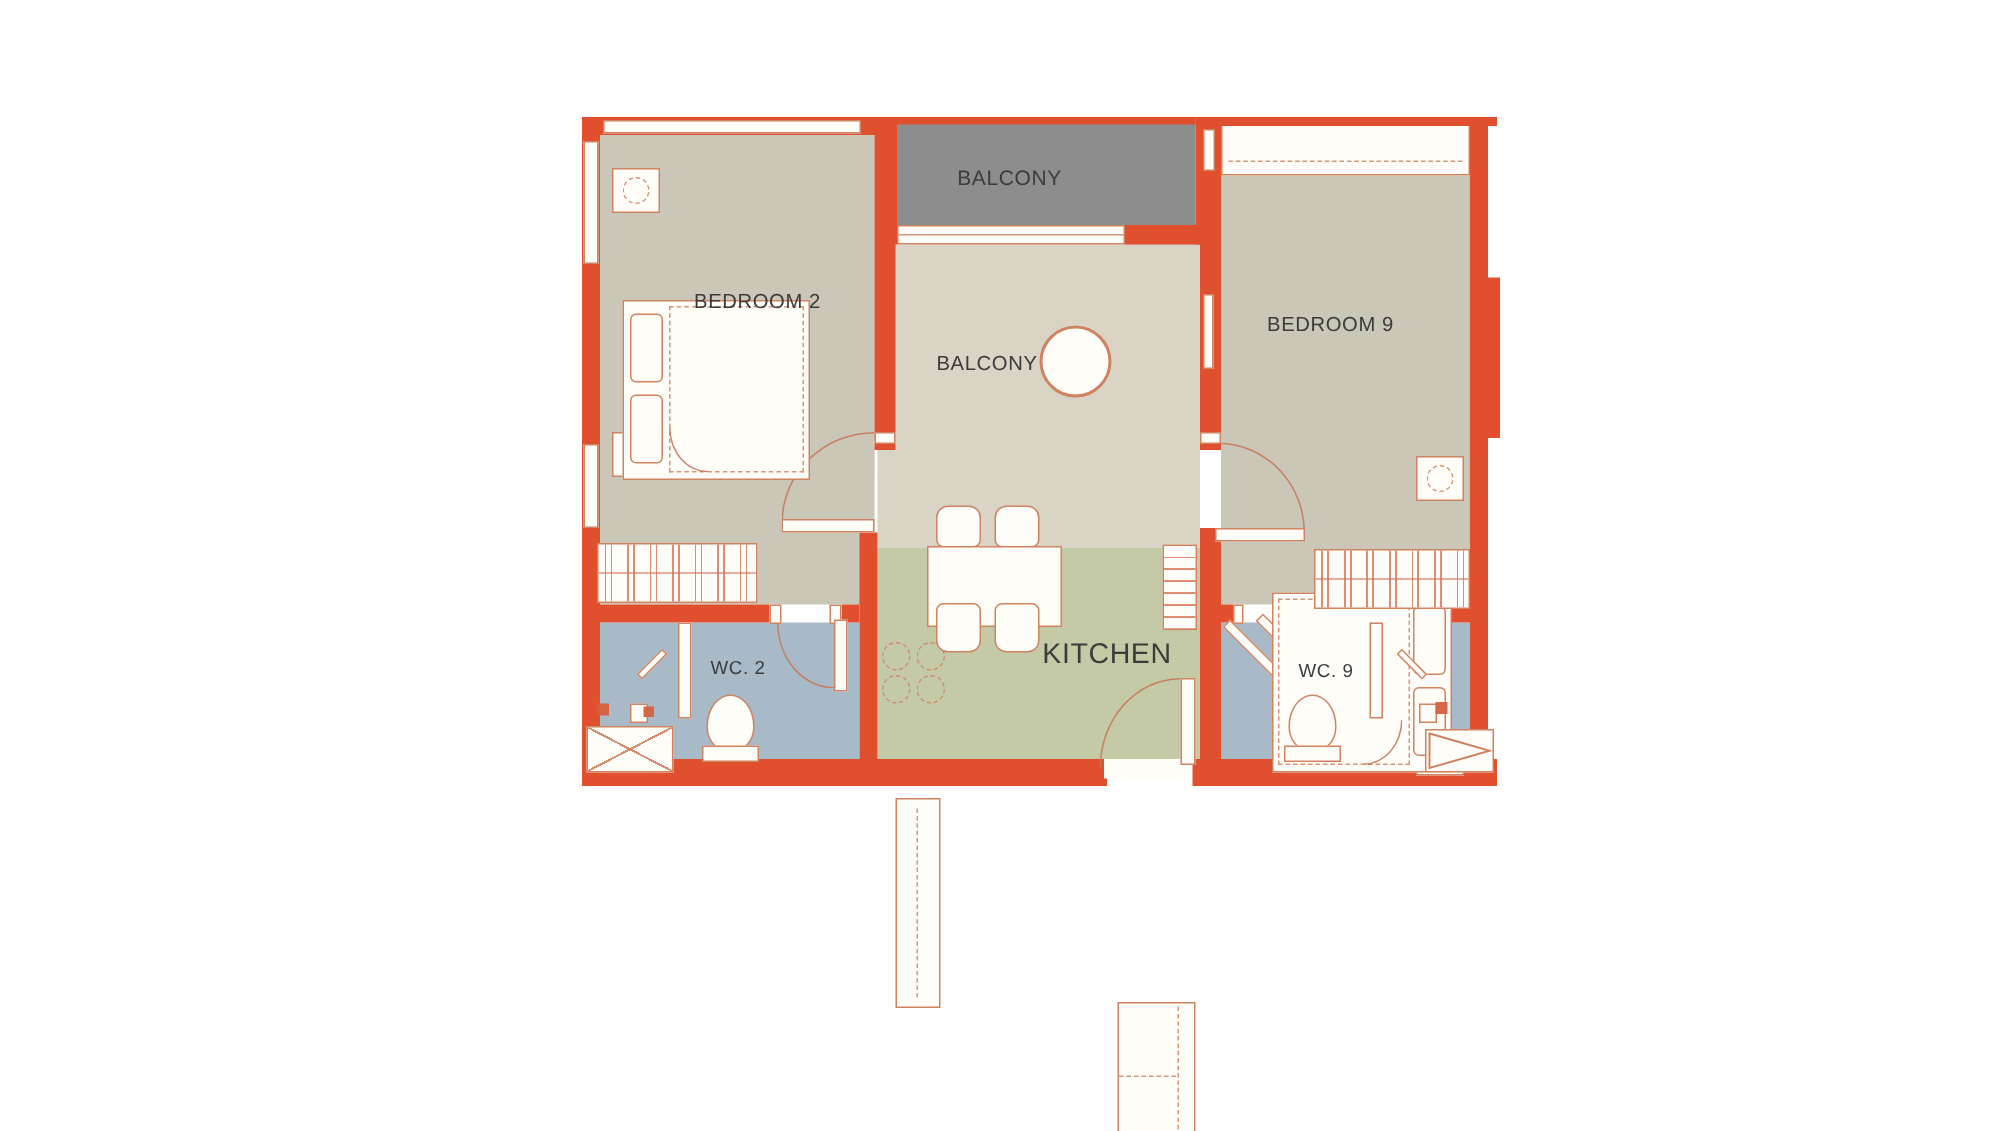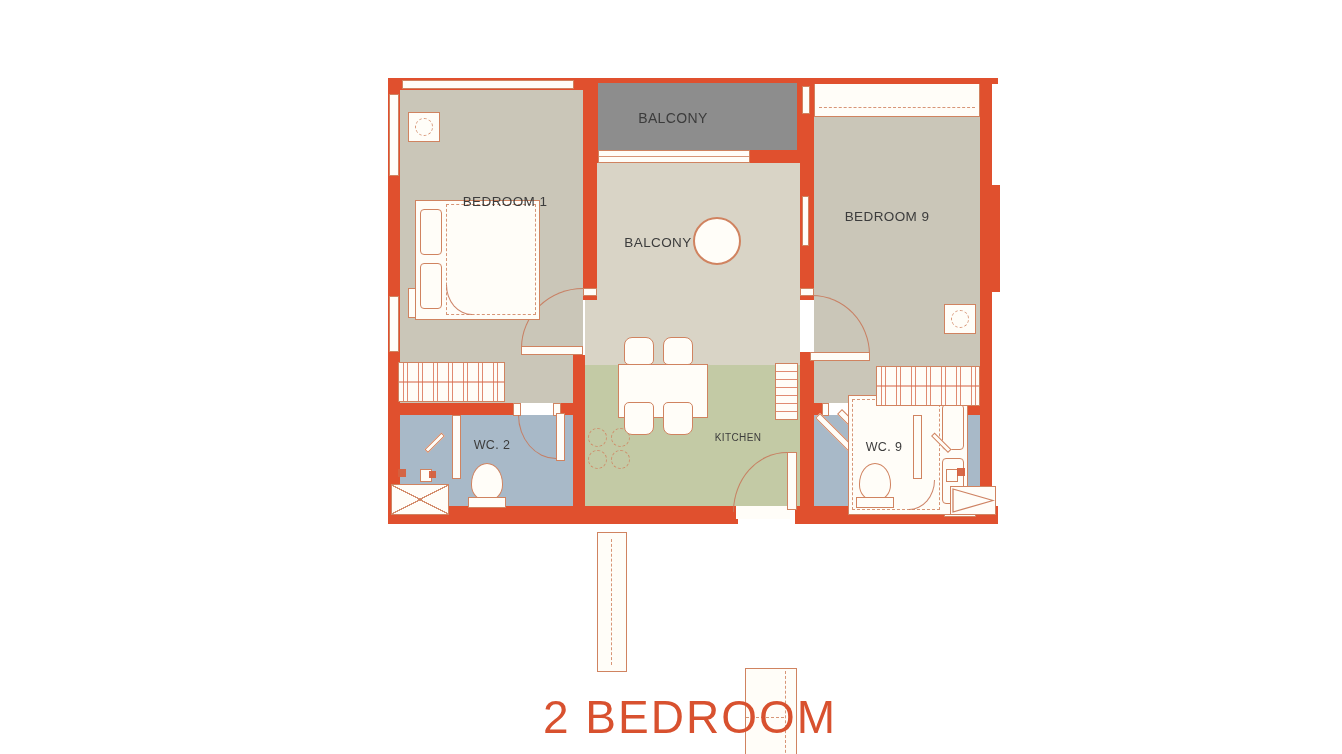--- a/index.html
+++ b/index.html
@@ -159,22 +159,21 @@
   <div class="drain" style="left:957px;top:468px;width:8px;height:8px"></div>
 
   <div class="wht xbox" style="left:391px;top:484px;width:58px;height:31px"></div>
   <div class="wht" style="left:950px;top:486px;width:46px;height:29px">
     <svg width="44" height="27" viewBox="0 0 44 27" style="display:block">
       <path d="M2 2 L42 13.5 L2 25 Z" fill="none" stroke="#CE8262" stroke-width="1.3"></path>
     </svg>
   </div>
 
   <div class="lbl" style="left:673px;top:118px;font-size:14px">BALCONY</div>
-  <div class="lbl" style="left:505px;top:201px;font-size:13.5px">BEDROOM 1</div>
+  <div class="lbl" style="left:505px;top:201px;font-size:13.5px">BEDROOM 2</div>
   <div class="lbl" style="left:658px;top:242px;font-size:13.5px">BALCONY</div>
   <div class="lbl" style="left:887px;top:216px;font-size:13.5px">BEDROOM 9</div>
   <div class="lbl" style="left:492px;top:445px;font-size:12.5px">WC. 2</div>
-  <div class="lbl" style="left:738px;top:437px;font-size:10px">KITCHEN</div>
+  <div class="lbl" style="left:738px;top:437px;font-size:19px">KITCHEN</div>
   <div class="lbl" style="left:884px;top:447px;font-size:12.5px">WC. 9</div>
 
-  <div class="title" style="left:690px;top:717px">2 BEDROOM</div>
 
 </div>
 
 </body></html>

